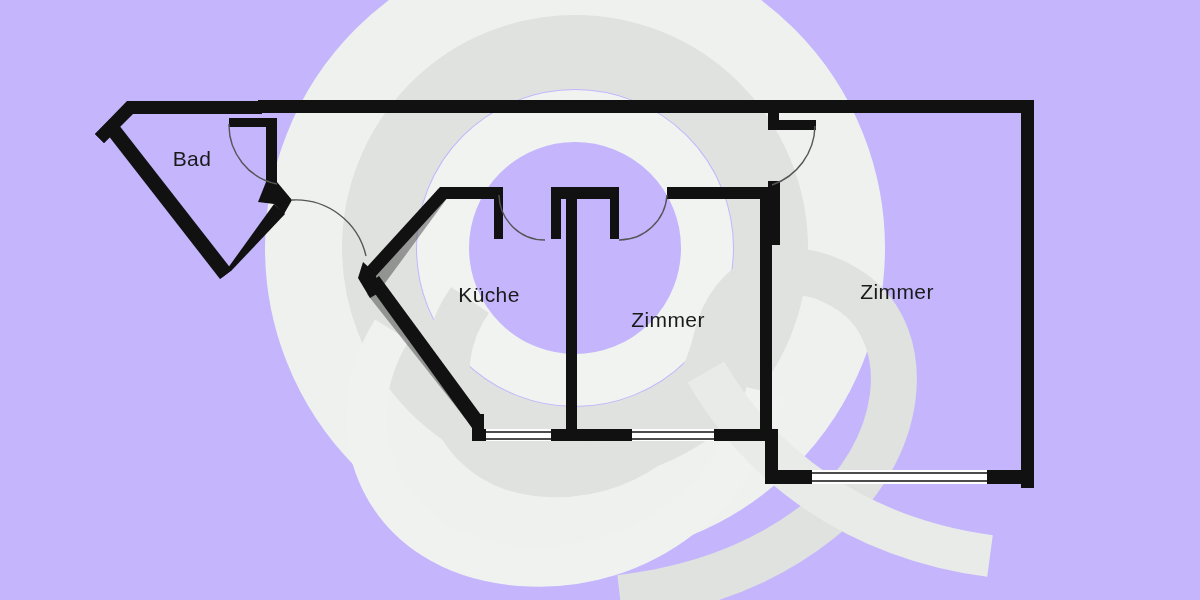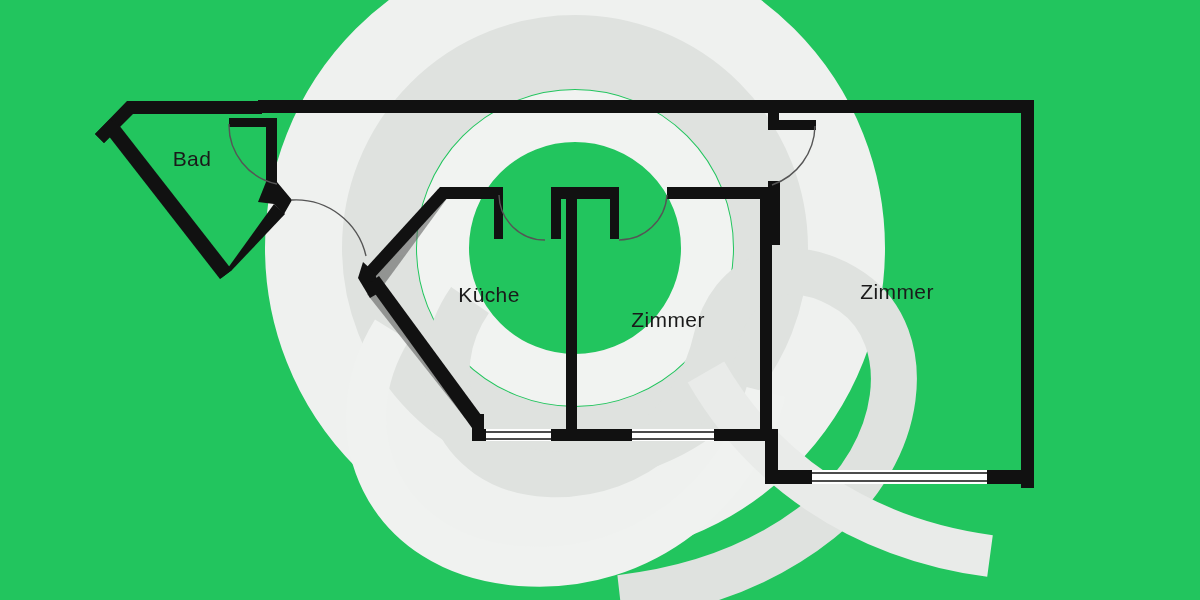--- a/index.html
+++ b/index.html
@@ -11,21 +11,21 @@
   body {
     width: 1200px;
     height: 600px;
     overflow: hidden;
     font-family: "Liberation Sans", sans-serif;
   }
   #plan-root {
     position: relative;
     width: 1200px;
     height: 600px;
-    background: #22c55e;
+    background: #c4b5fd;
   }
   #plan-svg {
     position: absolute;
     left: 0;
     top: 0;
     width: 1200px;
     height: 600px;
     display: block;
   }
   .room-label {

